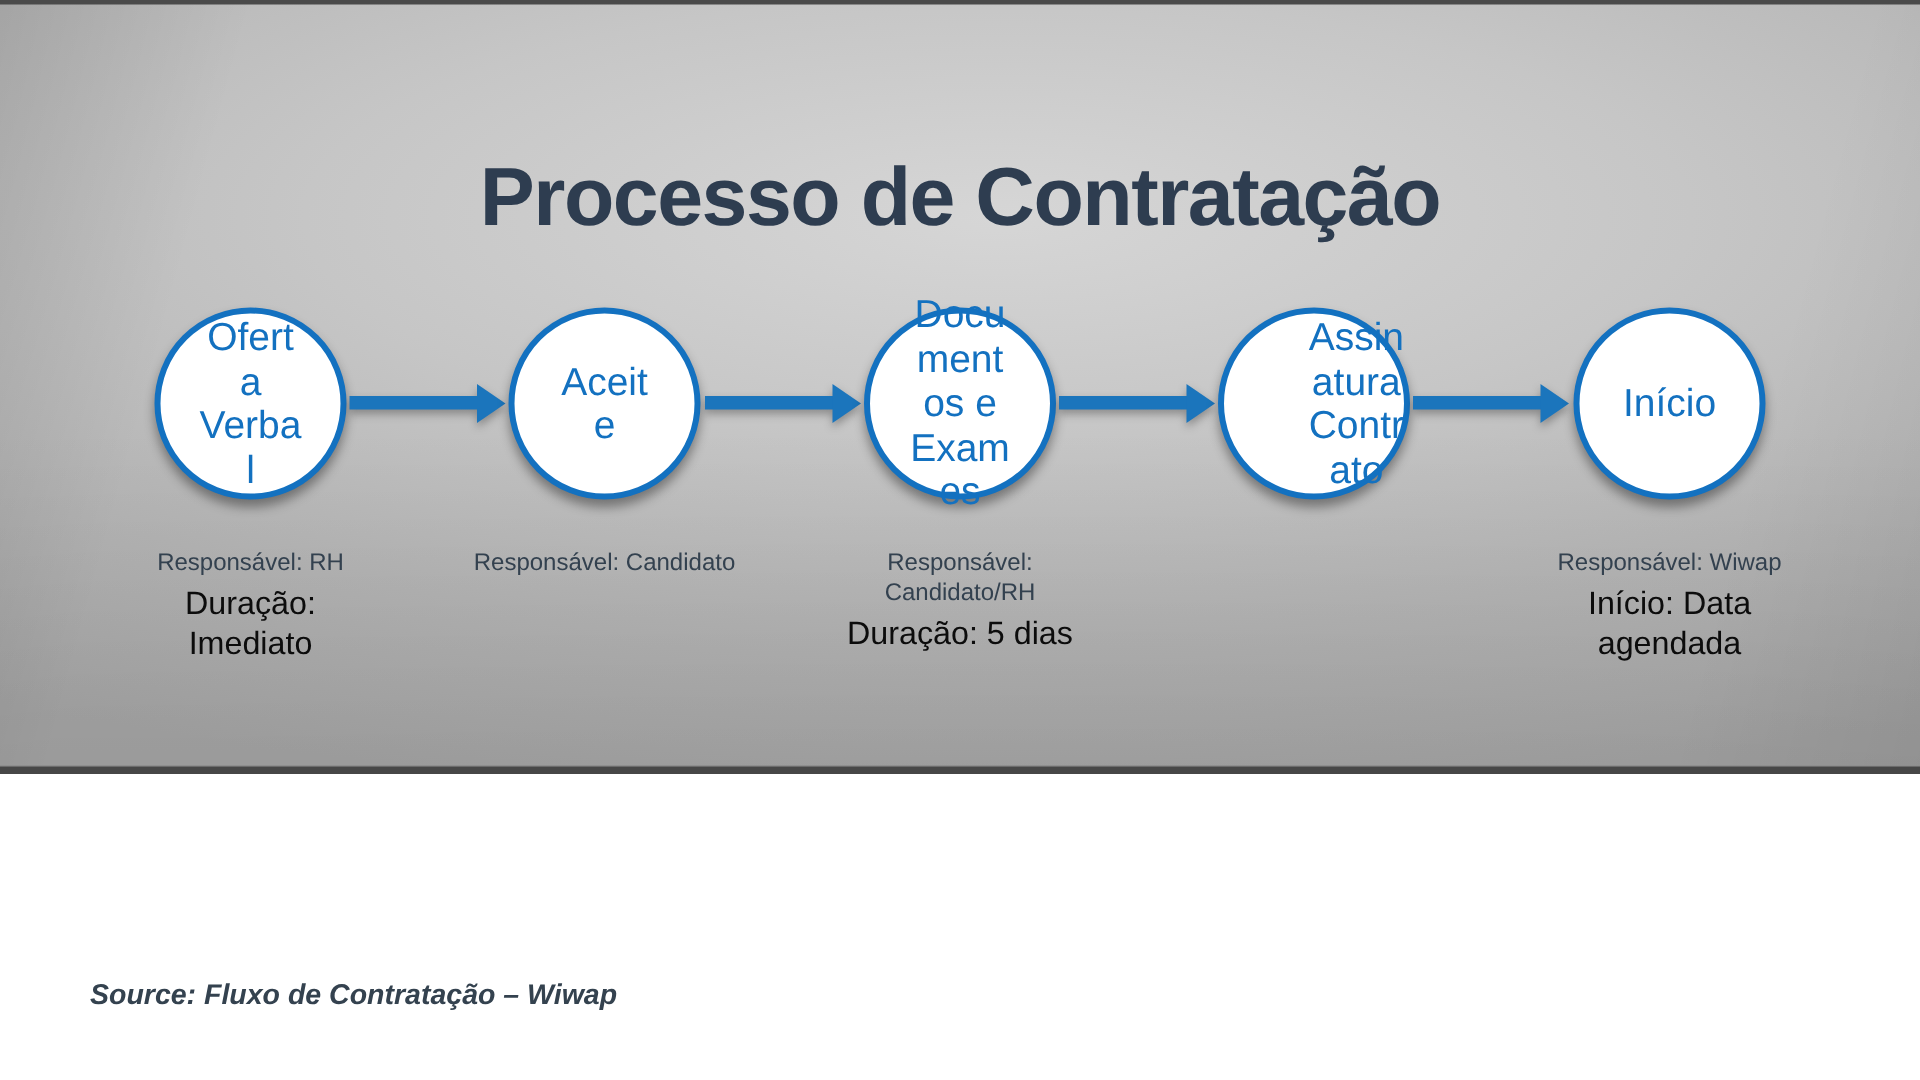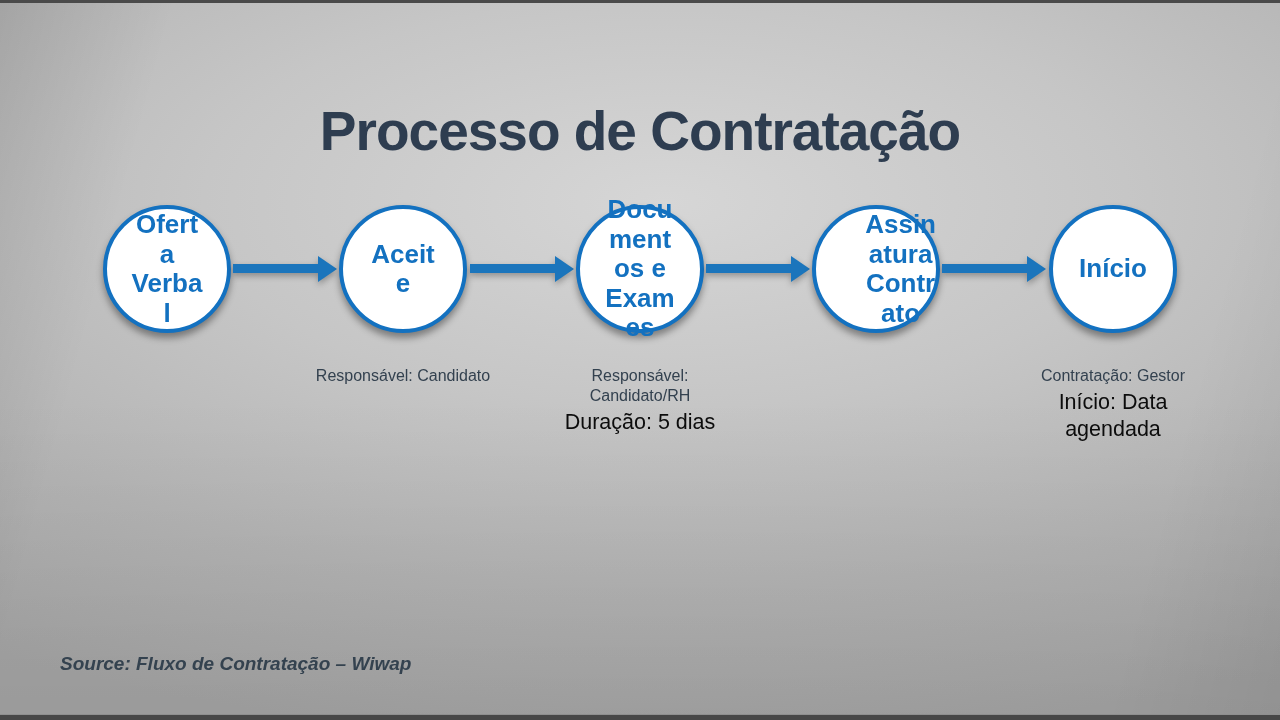--- a/index.html
+++ b/index.html
@@ -8,21 +8,21 @@
   }
   body {
     width: 1280px;
     height: 720px;
     overflow: hidden;
     font-family: "Liberation Sans", "DejaVu Sans", sans-serif;
   }
   .slide {
     position: relative;
     width: 1280px;
-    height: 720px;
+    height: 516px;
     background:
       linear-gradient(to bottom, rgba(0,0,0,0) 55%, rgba(0,0,0,0.07) 100%),
       linear-gradient(105deg, rgba(0,0,0,0.10) 0%, rgba(0,0,0,0) 12%, rgba(0,0,0,0) 88%, rgba(0,0,0,0.06) 100%),
       radial-gradient(ellipse 95% 75% at 52% 28%, #d6d6d6 0%, #c6c6c6 38%, #b3b3b3 72%, #a6a6a6 100%);
   }
   .edge-strip {
     position: absolute;
     left: 0;
     width: 1280px;
     background: #4a4a4a;
@@ -54,21 +54,21 @@
     box-shadow: 0 5px 7px rgba(0,0,0,0.38);
     display: flex;
     align-items: center;
     justify-content: center;
   }
   .circle-label {
     white-space: pre-line;
     text-align: center;
     font-size: 26px;
     line-height: 29.5px;
-    font-weight: 700;
+    font-weight: 400;
     color: #1371c0;
     flex: none;
   }
 
   .arrow {
     position: absolute;
     top: 255px;
     width: 104px;
     height: 28px;
     filter: drop-shadow(0 3px 3px rgba(0,0,0,0.30));
@@ -174,29 +174,34 @@
   </div>
   <div class="arrow" style="left:942px;">
     <div class="shaft"></div>
     <div class="head"></div>
   </div>
 
   <div class="circle" style="left:1049px;">
     <span class="circle-label">Início</span>
   </div>
 
+  <div class="caption" style="left:52px;">
+    <div class="resp">Responsável: RH</div>
+    <div class="dur">Duração:
+Imediato</div>
+  </div>
   <div class="caption" style="left:288px;">
     <div class="resp">Responsável: Candidato</div>
   </div>
   <div class="caption" style="left:525px;">
     <div class="resp">Responsável:
 Candidato/RH</div>
     <div class="dur">Duração: 5 dias</div>
   </div>
   <div class="caption" style="left:998px;">
-    <div class="resp">Contratação: Gestor</div>
+    <div class="resp">Responsável: Wiwap</div>
     <div class="dur">Início: Data
 agendada</div>
   </div>
 
   <div class="source">Source: Fluxo de Contratação – Wiwap</div>
 
 </div>
 
 </body></html>

